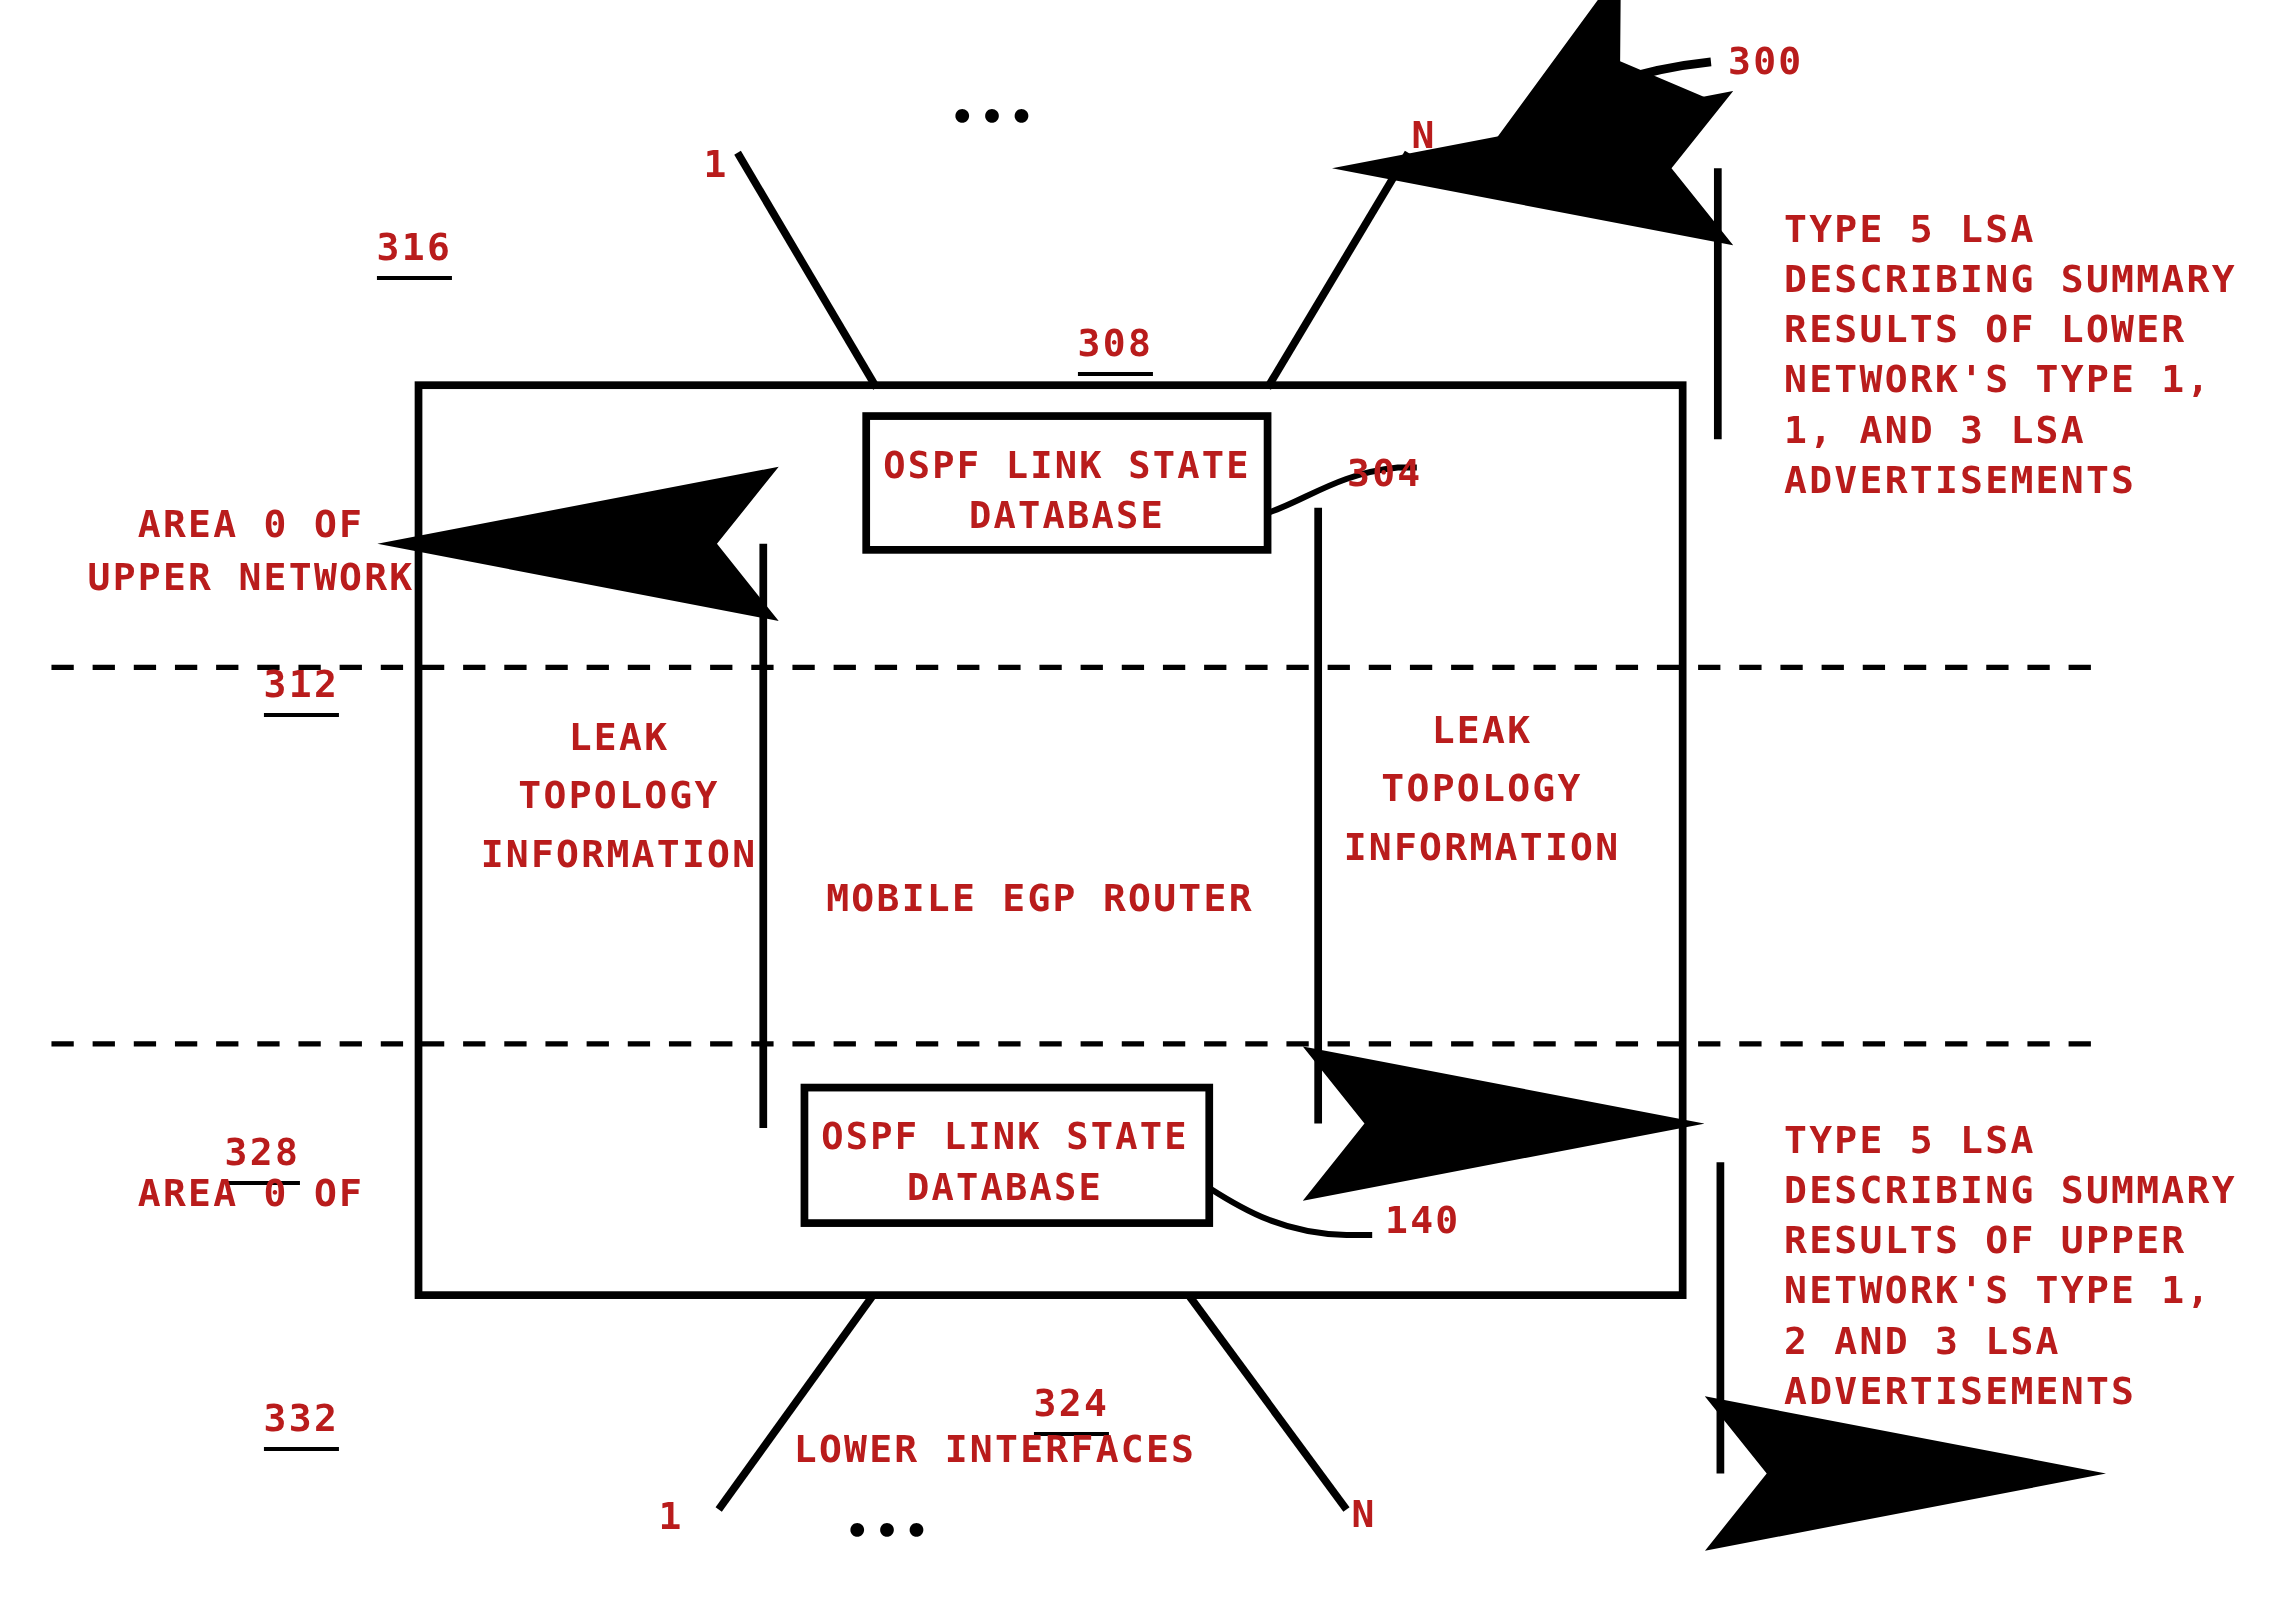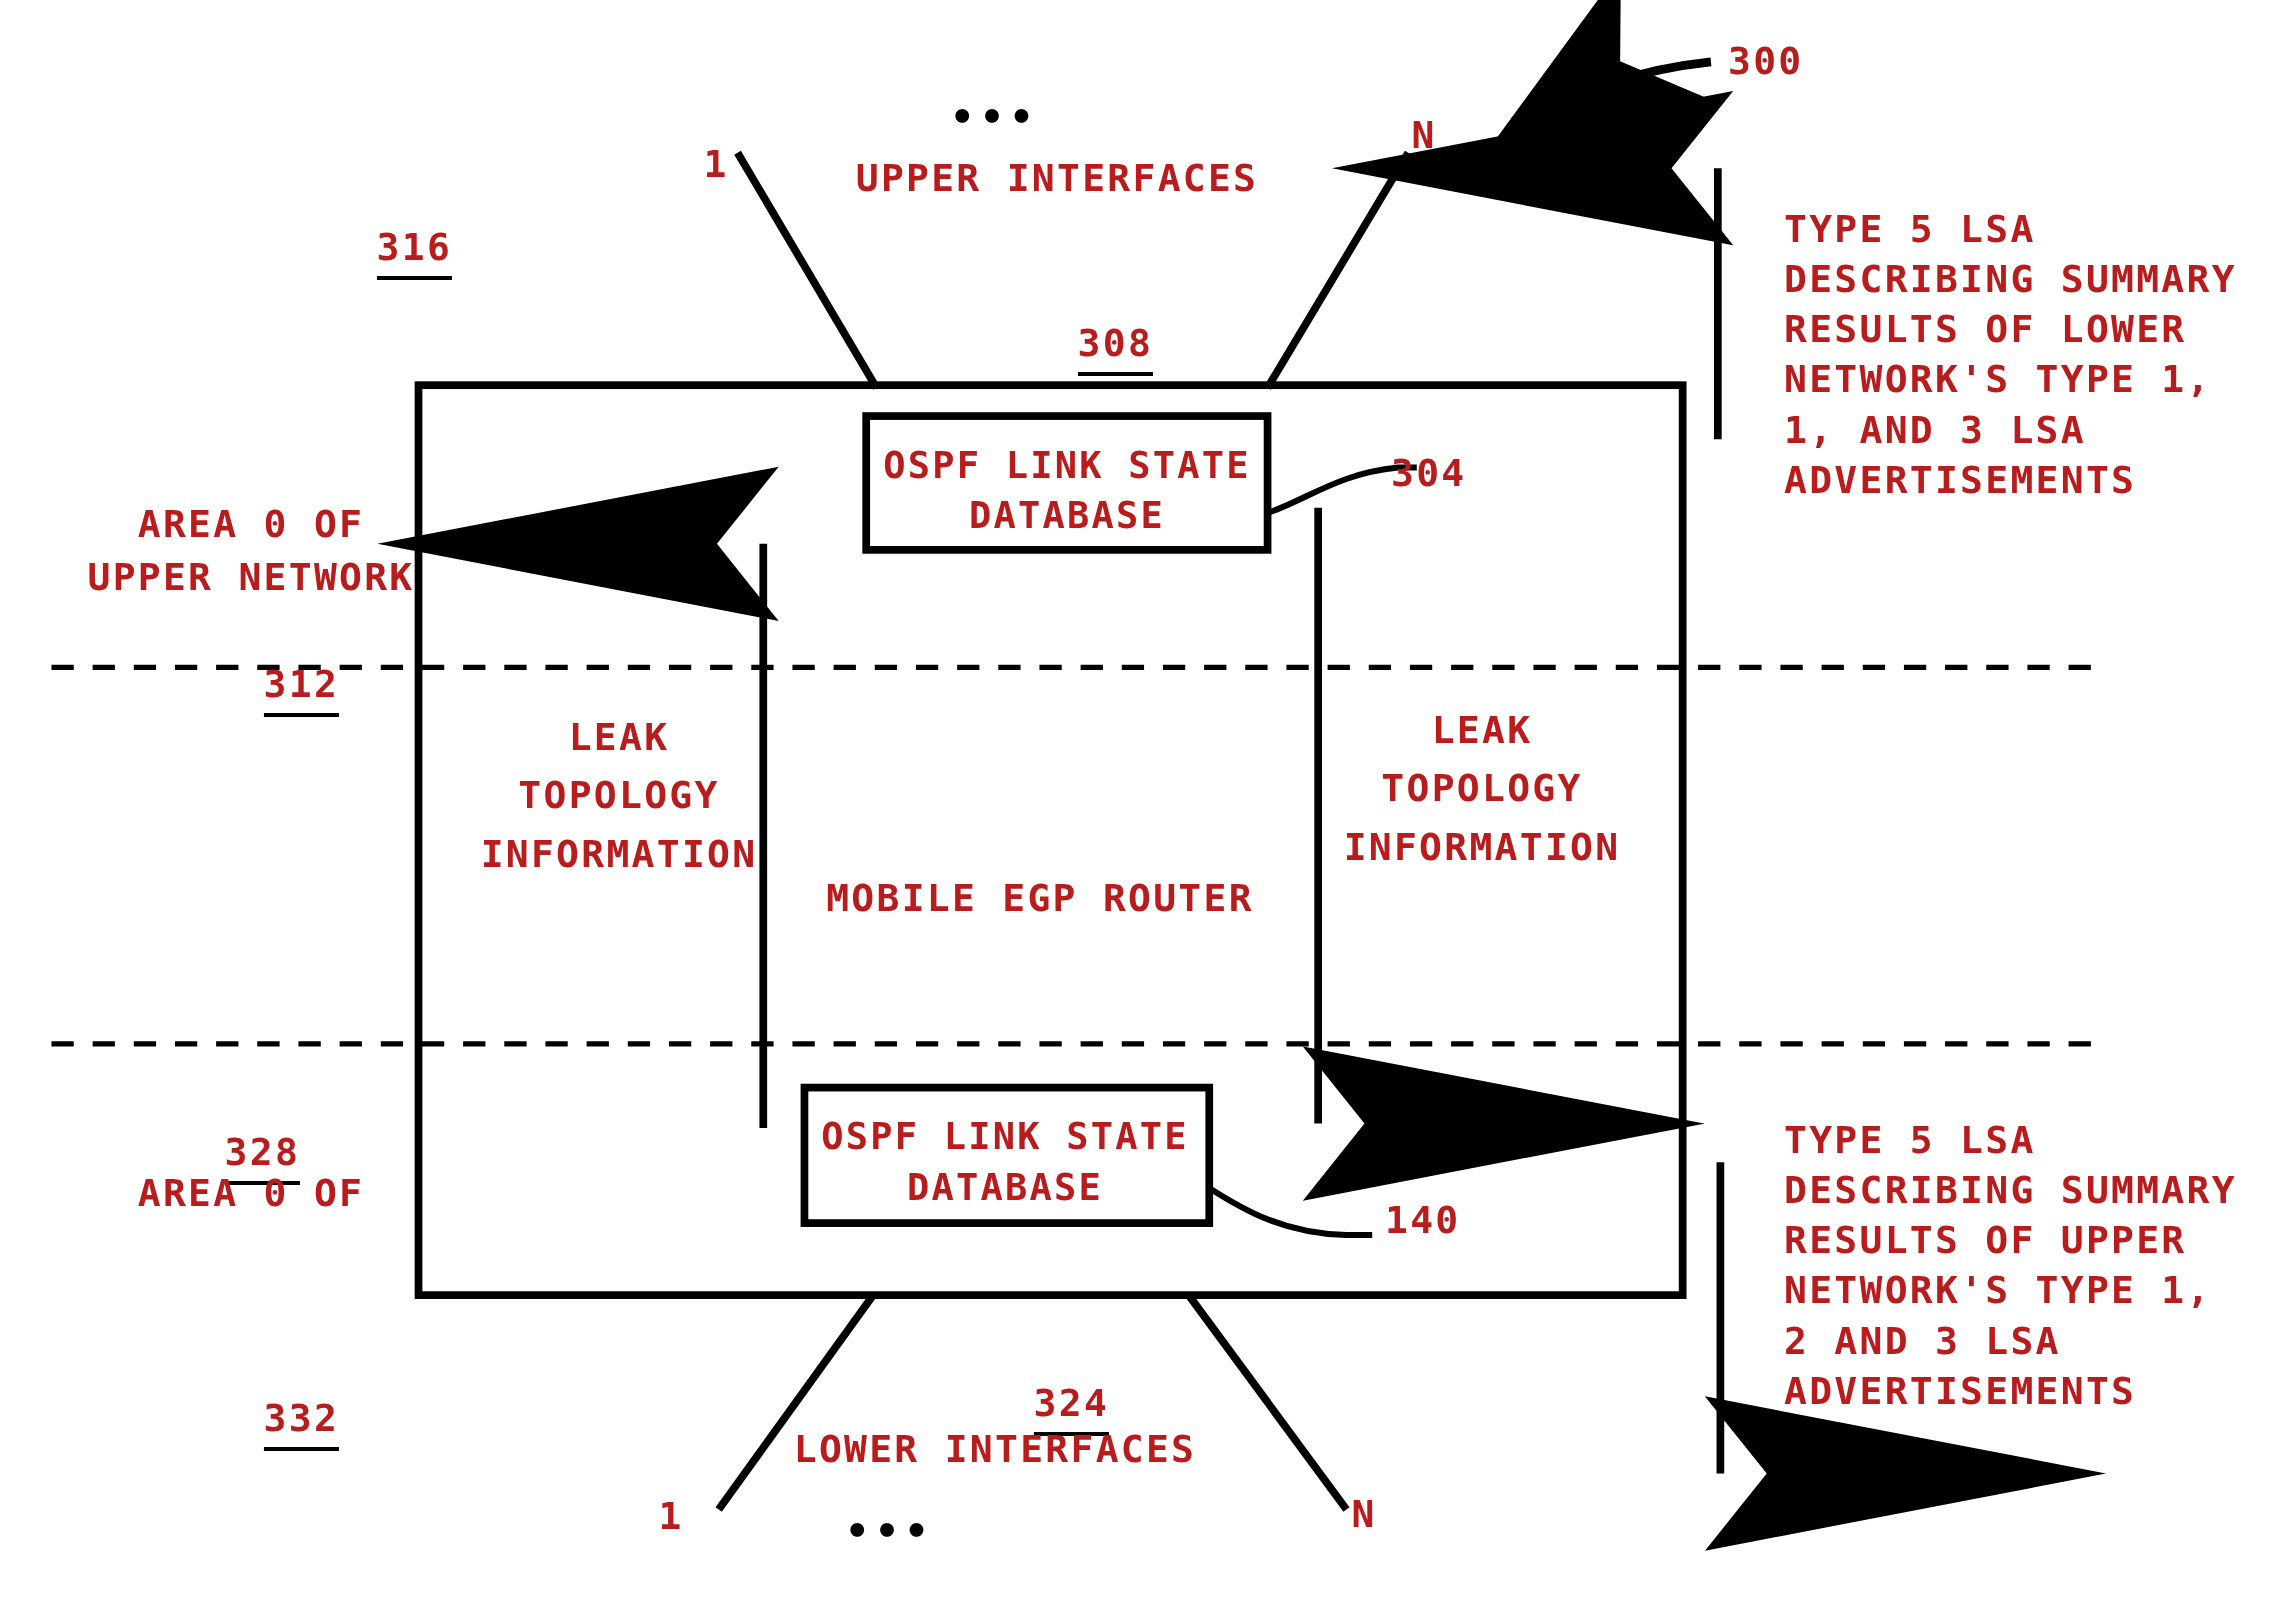--- a/index.html
+++ b/index.html
@@ -103,21 +103,20 @@
     <line x1="1537" y1="592" x2="1537" y2="1310" stroke="#000" stroke-width="9" marker-end="url(#ahead-down)"></line>
 
     <line x1="2003" y1="512" x2="2003" y2="196" stroke="#000" stroke-width="9" marker-end="url(#ahead-up)"></line>
 
     <line x1="2006" y1="1355" x2="2006" y2="1718" stroke="#000" stroke-width="9" marker-end="url(#ahead-down)"></line>
   </svg>
 
   <div class="lbl ref lft" style="left:1728px; top:36px;">300</div>
 
   <div class="dots" style="left:995px; top:94px;">•••</div>
-  <div class="lbl big ctr" style="left:1057px; top:153px;">UPPER INTERFACES</div>
   <div class="lbl ref ctr" style="left:1065px; top:268px;text-align:center;">
     <span class="ref-u">308</span>
   </div>
   <div class="lbl big ctr" style="left:716px; top:139px;">1</div>
   <div class="lbl big ctr" style="left:1424px; top:110px;">N</div>
 
   <div class="lbl ref ctr" style="left:364px; top:172px;">
     <span class="ref-u">316</span>
   </div>
   <div class="lbl big ctr" style="left:251px; top:499px;">AREA 0 OF</div>
@@ -129,21 +128,21 @@
   <div class="lbl ref ctr" style="left:212px; top:1077px;">
     <span class="ref-u">328</span>
   </div>
   <div class="lbl big ctr" style="left:251px; top:1168px;">AREA 0 OF</div>
   <div class="lbl ref ctr" style="left:251px; top:1343px;">
     <span class="ref-u">332</span>
   </div>
 
   <div class="lbl mid ctr" style="left:1067px; top:442px;">OSPF LINK STATE</div>
   <div class="lbl mid ctr" style="left:1067px; top:492px;">DATABASE</div>
-  <div class="lbl ref lft" style="left:1391px; top:448px;">304</div>
+  <div class="lbl ref lft" style="left:1347px; top:448px;">304</div>
 
   <div class="lbl mid ctr" style="left:1005px; top:1113px;">OSPF LINK STATE</div>
   <div class="lbl mid ctr" style="left:1005px; top:1164px;">DATABASE</div>
   <div class="lbl ref lft" style="left:1385px; top:1195px;">140</div>
 
   <div class="lbl big ctr" style="left:619px; top:712px;">LEAK</div>
   <div class="lbl big ctr" style="left:619px; top:770px;">TOPOLOGY</div>
   <div class="lbl big ctr" style="left:619px; top:829px;">INFORMATION</div>
 
   <div class="lbl big ctr" style="left:1482px; top:705px;">LEAK</div>

